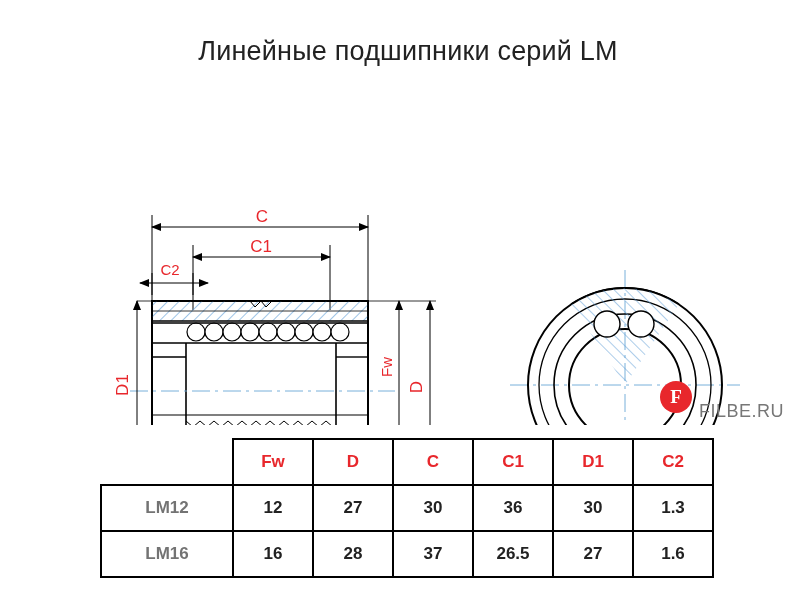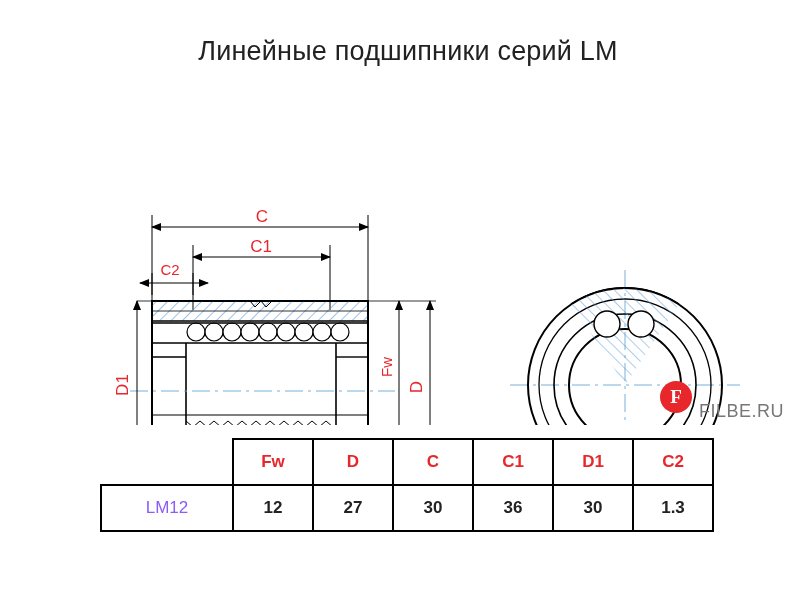--- a/index.html
+++ b/index.html
@@ -94,22 +94,22 @@
   #spec-table .corner {
     border: none;
     width: 130px;
   }
   #spec-table .hdr {
     color: #e8272c;
     font-weight: bold;
     width: 78px;
   }
   #spec-table .rowlabel {
-    color: #8b5cf6;
-    font-weight: normal;
+    color: #737373;
+    font-weight: bold;
     width: 130px;
   }
   .red { fill: #e8272c; }
   text { font-family: "Liberation Sans", sans-serif; }
 </style>
 </head>
 <body>
 
 <div id="page">
 
@@ -244,16 +244,25 @@
     <tbody>
       <tr>
         <td class="rowlabel">LM12</td>
         <td>12</td>
         <td>27</td>
         <td>30</td>
         <td>36</td>
         <td>30</td>
         <td>1.3</td>
       </tr>
+      <tr>
+        <td class="rowlabel">LM16</td>
+        <td>16</td>
+        <td>28</td>
+        <td>37</td>
+        <td>26.5</td>
+        <td>27</td>
+        <td>1.6</td>
+      </tr>
     </tbody>
   </table>
 
 </div>
 
 </body></html>

